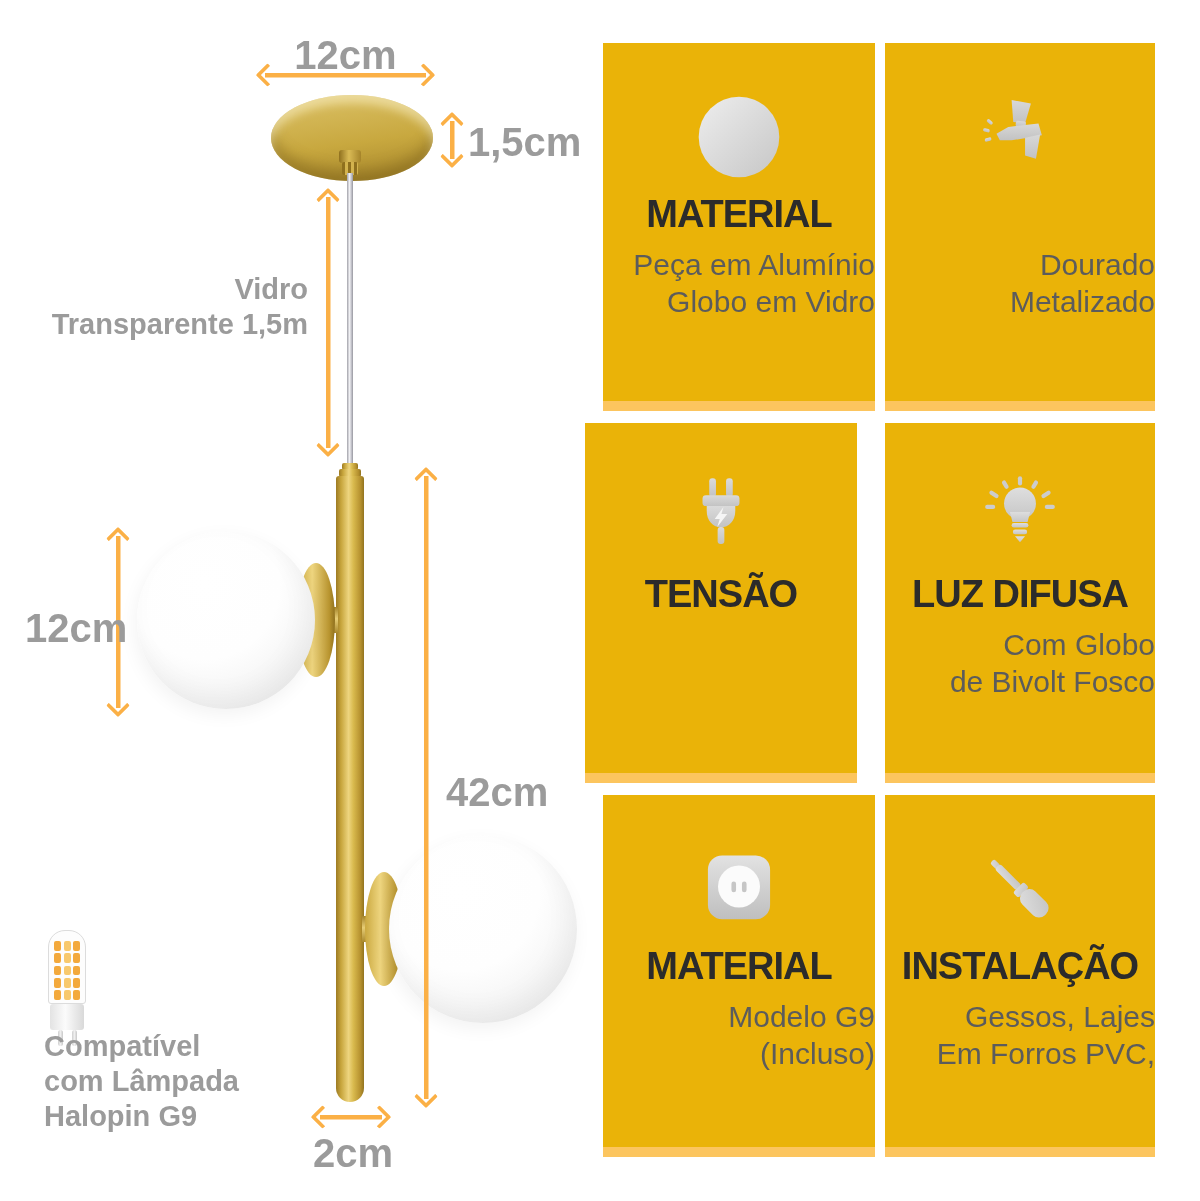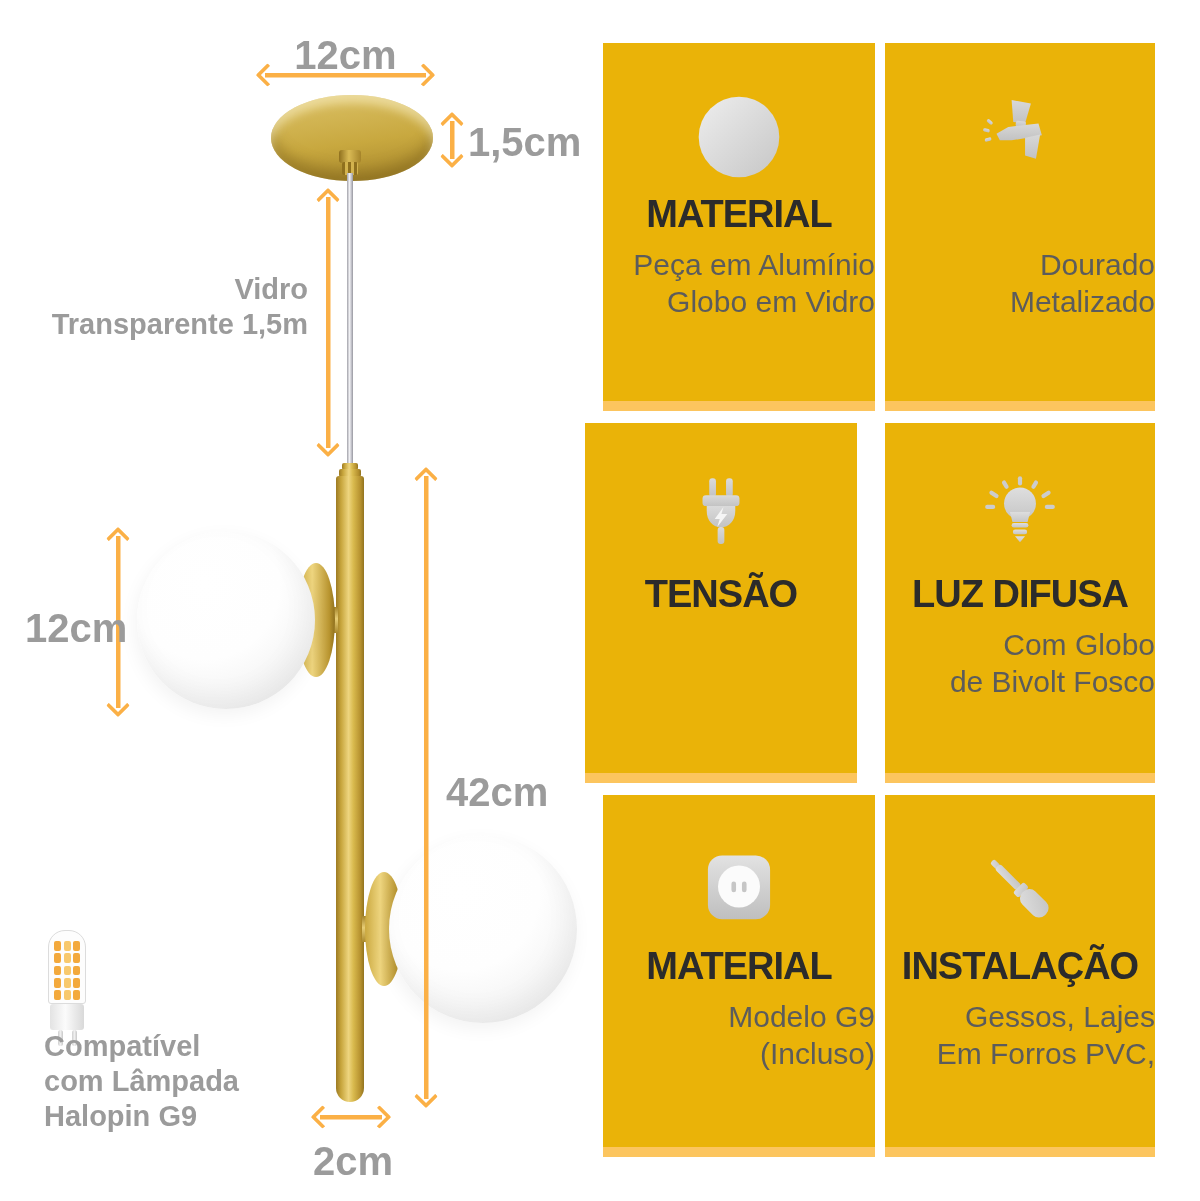--- a/index.html
+++ b/index.html
@@ -99,21 +99,21 @@
   <div class="arrow-h" style="left:313px;top:1108px;width:76px;"></div>
 
   <div class="dim" style="left:258px;top:33px;width:175px;text-align:center;">12cm</div>
   <div class="dim" style="left:468px;top:120px;">1,5cm</div>
   <div class="note" style="left:40px;top:272px;width:268px;text-align:right;">
     <span>Vidro</span>
     <span>Transparente 1,5m</span>
   </div>
   <div class="dim" style="left:25px;top:606px;">12cm</div>
   <div class="dim" style="left:446px;top:770px;">42cm</div>
-  <div class="dim" style="left:313px;top:1131px;width:76px;text-align:center;margin-top:8px;">2cm</div>
+  <div class="dim" style="left:313px;top:1131px;width:76px;text-align:center;">2cm</div>
 
   <div class="abs bulb-glass">
     <span class="chip"></span>
       <span class="chip mid"></span>
       <span class="chip"></span>
     <span class="chip"></span>
       <span class="chip mid"></span>
       <span class="chip"></span>
     <span class="chip"></span>
       <span class="chip mid"></span>

